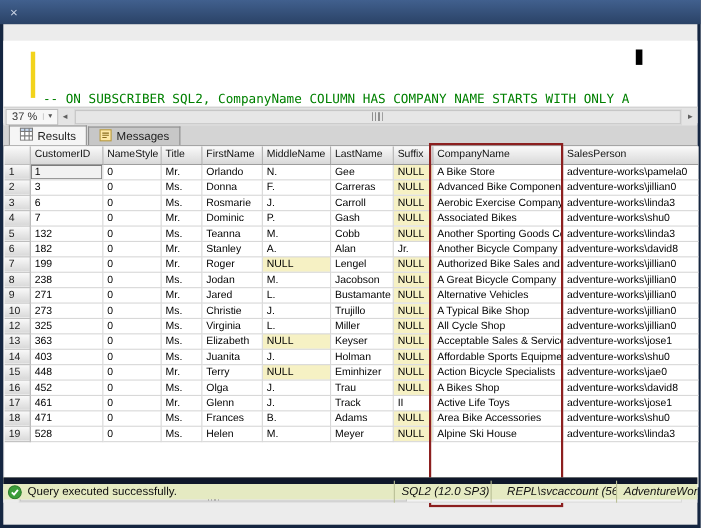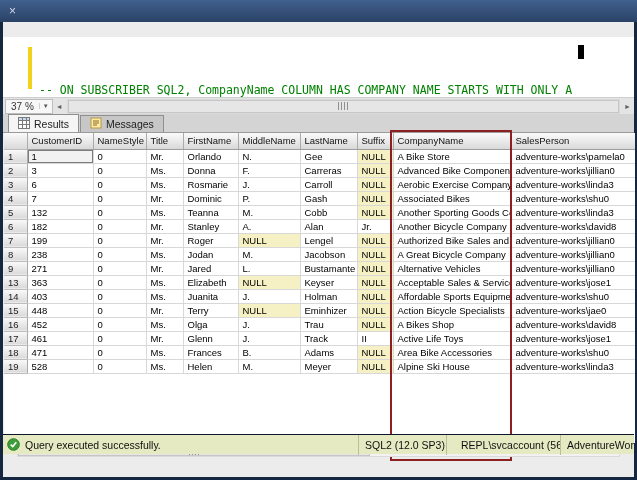--- a/index.html
+++ b/index.html
@@ -55,26 +55,26 @@
   td.focused{box-shadow:inset 0 0 0 1px #7c7c7c;background:#f2f2f2;}
   .hl-box{position:absolute;left:387px;top:108px;width:122px;height:331px;
     border:2px solid var(--hl);pointer-events:none;}
   
   .gridscroll{position:absolute;top:421px;left:0;width:631px;height:14px;background:#ececec;
     display:flex;align-items:center;border-top:1px solid #d0d0d0;}
   .gridscroll .scrolltrack{height:12px;}
   .gridscroll .scrollthumb{left:0;width:352px;right:auto;}
   
   .status{position:absolute;top:412px;left:0;width:631px;height:20px;background:var(--status-bg);
-    display:flex;align-items:center;font-size:10.5px;color:#101010;border-top:1px solid #0f172a;text-align:center;}
+    display:flex;align-items:center;font-size:10.5px;color:#101010;border-top:6px solid #0f172a;text-align:center;}
   .status .check{margin-left:4px;display:flex;align-items:center;}
   .status .msg{margin-left:5px;white-space:nowrap;}
   .status .spacer{flex:1;}
   .seg{border-left:1px solid #b9bf96;height:20px;display:flex;align-items:center;
-    padding:0 6px;white-space:nowrap;overflow:hidden;}
+    padding:0 6px;white-space:nowrap;overflow:hidden;font-style:italic;}
   .seg.server{width:88px;} .seg.login{width:114px;padding-left:14px;} .seg.db{width:74px;}
 </style>
 </head>
 <body>
 
 <div class="window">
 
   <div class="titlebar">
     <span class="close-btn">×</span>
   </div>
@@ -261,20 +261,44 @@
               <td>0</td>
               <td>Mr.</td>
               <td>Jared</td>
               <td>L.</td>
               <td>Bustamante</td>
               <td class="null">NULL</td>
               <td>Alternative Vehicles</td>
               <td>adventure-works\jillian0</td>
             </tr>
             <tr>
+              <td class="rn">10</td>
+              <td>273</td>
+              <td>0</td>
+              <td>Ms.</td>
+              <td>Christie</td>
+              <td>J.</td>
+              <td>Trujillo</td>
+              <td class="null">NULL</td>
+              <td>A Typical Bike Shop</td>
+              <td>adventure-works\jillian0</td>
+            </tr>
+            <tr>
+              <td class="rn">12</td>
+              <td>325</td>
+              <td>0</td>
+              <td>Ms.</td>
+              <td>Virginia</td>
+              <td>L.</td>
+              <td>Miller</td>
+              <td class="null">NULL</td>
+              <td>All Cycle Shop</td>
+              <td>adventure-works\jillian0</td>
+            </tr>
+            <tr>
               <td class="rn">13</td>
               <td>363</td>
               <td>0</td>
               <td>Ms.</td>
               <td>Elizabeth</td>
               <td class="null">NULL</td>
               <td>Keyser</td>
               <td class="null">NULL</td>
               <td>Acceptable Sales &amp; Service</td>
               <td>adventure-works\jose1</td>

